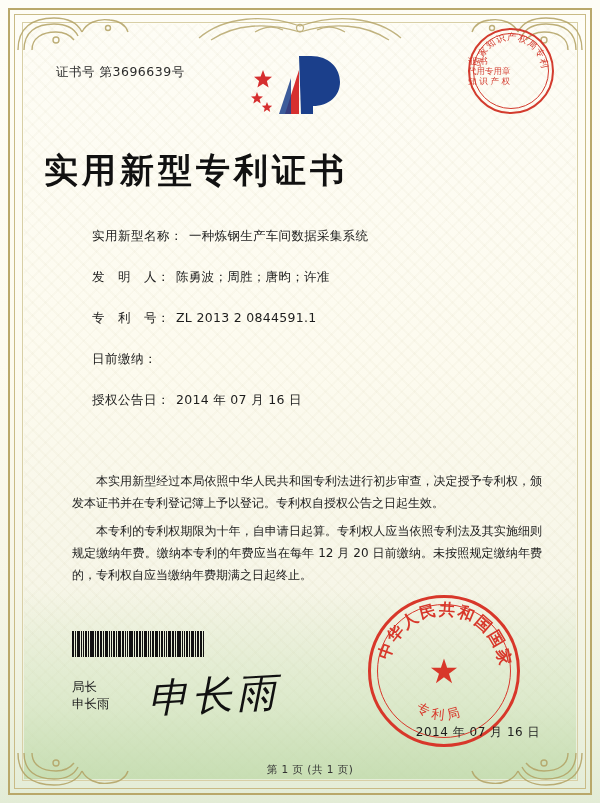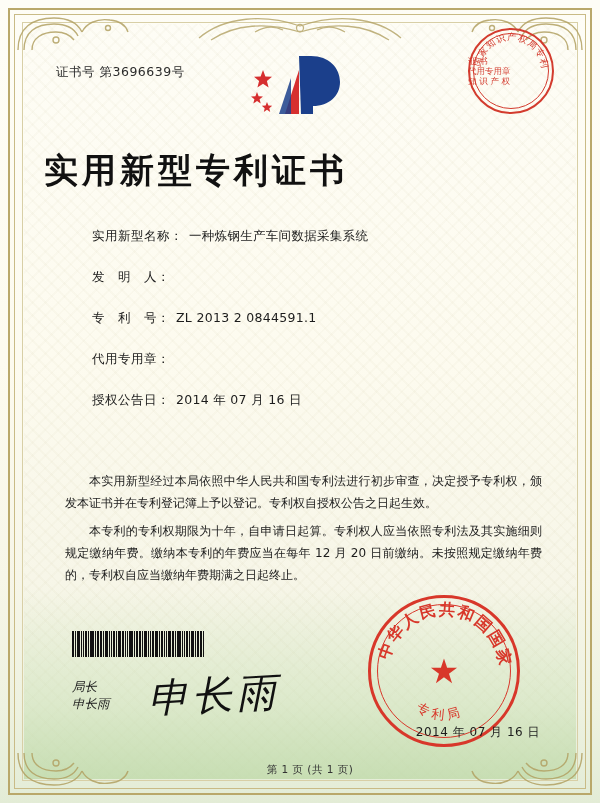--- a/index.html
+++ b/index.html
@@ -170,21 +170,21 @@
     position: absolute;
     left: 60px;
     right: 58px;
     top: 470px;
     font-size: 12px;
     line-height: 22px;
     color: #1c1c1c;
     text-align: justify;
   }
   .body-text p {
-    margin: 0 0 6px 5px;
+    margin: 0 0 6px 12px;
     text-indent: 24px;
   }
 
   
   .barcode {
     position: absolute;
     left: 72px;
     top: 631px;
     width: 160px;
     height: 26px;
@@ -199,21 +199,20 @@
   }
 
   
   .director {
     position: absolute;
     left: 72px;
     top: 678px;
     font-size: 12.5px;
     line-height: 17px;
     color: #1c1c1c;
-    font-style: italic;
   }
   .signature {
     position: absolute;
     left: 148px;
     top: 668px;
     font-size: 40px;
     color: #111;
     font-family: "DejaVu Serif", "Liberation Serif", serif;
     letter-spacing: 4px;
     transform: rotate(-3deg);
@@ -394,27 +393,28 @@
 
   <div class="main-title">实用新型专利证书</div>
 
   <div class="fields">
     <div class="field-row tall">
       <span class="field-label">实用新型名称：</span>
       <span class="field-value">一种炼钢生产车间数据采集系统</span>
     </div>
     <div class="field-row tall">
       <span class="field-label">发　明　人：</span>
+      <span class="field-value">陈勇波；周胜；唐昀；许准</span>
     </div>
     <div class="field-row tall">
       <span class="field-label">专　利　号：</span>
       <span class="field-value">ZL 2013 2 0844591.1</span>
     </div>
     <div class="field-row tall">
-      <span class="field-label">代用专用章：</span>
+      <span class="field-label">日前缴纳：</span>
     </div>
     <div class="field-row">
       <span class="field-label">授权公告日：</span>
       <span class="field-value">2014 年 07 月 16 日</span>
     </div>
   </div>
 
   <div class="body-text">
     <p>本实用新型经过本局依照中华人民共和国专利法进行初步审查，决定授予专利权，颁发本证书并在专利登记簿上予以登记。专利权自授权公告之日起生效。</p>
     <p>本专利的专利权期限为十年，自申请日起算。专利权人应当依照专利法及其实施细则规定缴纳年费。缴纳本专利的年费应当在每年 12 月 20 日前缴纳。未按照规定缴纳年费的，专利权自应当缴纳年费期满之日起终止。</p>

